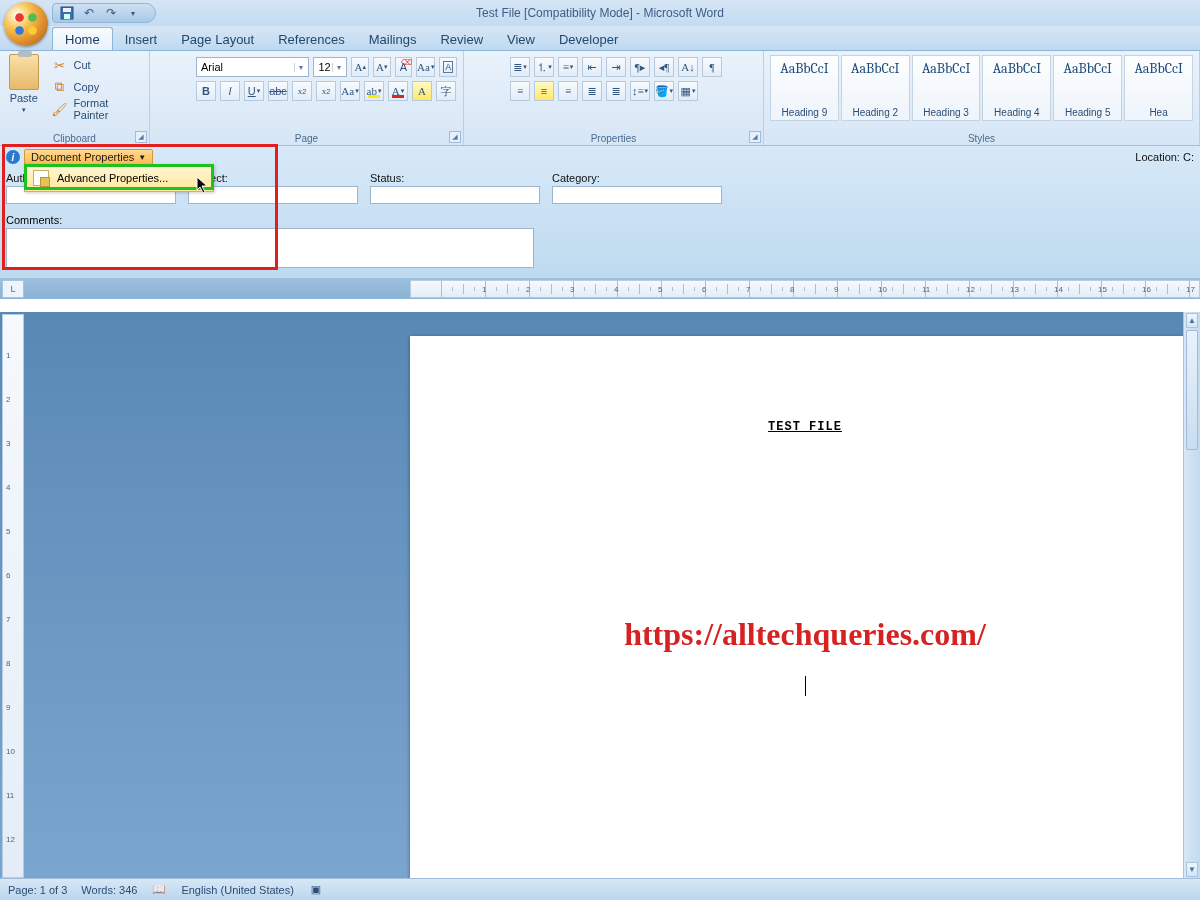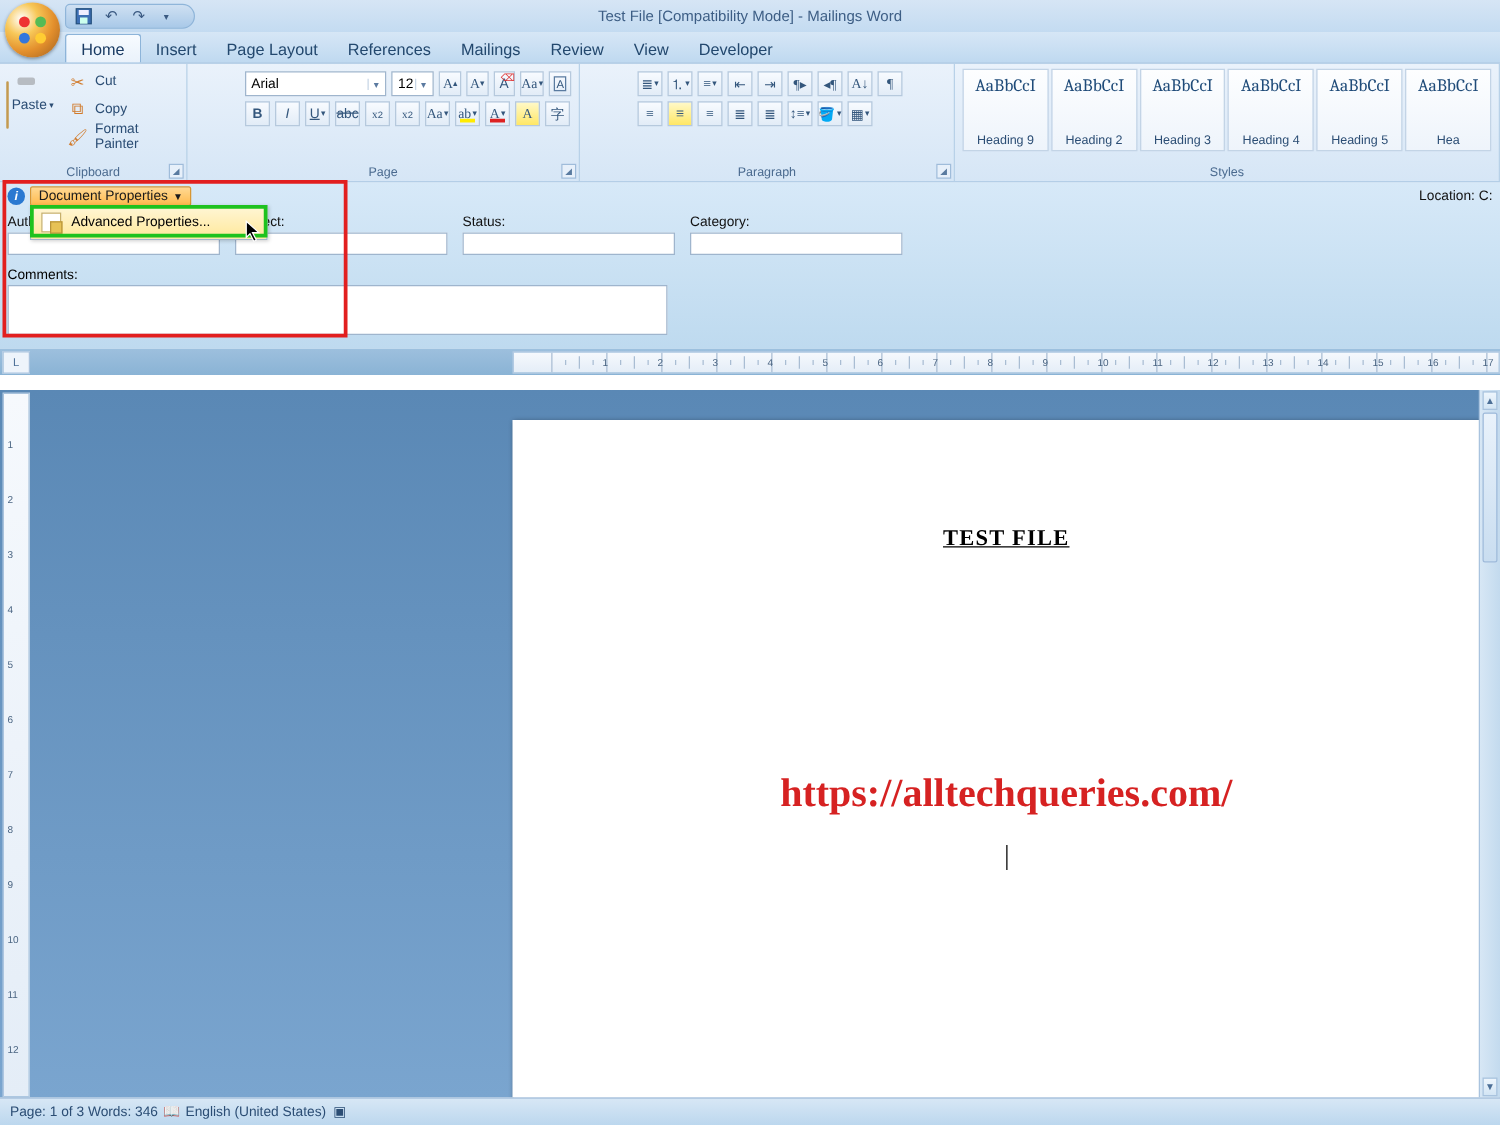--- a/index.html
+++ b/index.html
@@ -18,21 +18,21 @@
 .tab.active { background: linear-gradient(#f7fbff,#eaf2fb); border:1px solid #8db4d9; border-bottom:none; border-radius:3px 3px 0 0; color:#1a3b63; }
 
 
 .ribbon { height: 95px; background: linear-gradient(#eaf2fb,#d6e6f6); border-bottom:1px solid #9fc0df; display:flex; position:relative; }
 .group { border-right:1px solid #b8d1e8; position:relative; padding: 2px 6px 14px; display:flex; flex-direction:column; }
 .group-label { position:absolute; bottom:1px; left:0; right:0; text-align:center; font-size:10px; color:#4a6a8f; }
 .dlg-launch { position:absolute; right:2px; bottom:2px; width:12px; height:12px; border:1px solid #9fbcda; background:#e7f0fa; font-size:7px; display:flex; align-items:center; justify-content:center; color:#5a7ba0; }
 
 
 .clipboard { width:150px; }
-.paste-btn { width:38px; height:64px; display:flex; align-items:center; justify-content:flex-end; gap:2px; float:left; margin-right:6px; border:1px solid transparent; border-radius:3px; padding-bottom:2px;}
+.paste-btn { width:38px; height:64px; display:flex; flex-direction:column; align-items:center; justify-content:flex-end; gap:2px; float:left; margin-right:6px; border:1px solid transparent; border-radius:3px; padding-bottom:2px;}
 .paste-btn .ic { width:30px; height:38px; background:linear-gradient(#f9e0a8,#e7b96a); border:1px solid #c49a50; border-radius:2px; position:relative; }
 .paste-btn .ic::before{content:"";position:absolute;top:-4px;left:8px;width:14px;height:6px;background:#b7bcc2;border-radius:2px;}
 .paste-btn .lbl{font-size:11px;color:#2b4d74;}
 .clip-mini { display:flex; flex-direction:column; gap:2px; margin-top:2px;}
 .clip-mini .mi { display:flex; align-items:center; gap:6px; font-size:11px; color:#2b4d74; height:20px; padding:0 4px;}
 .clip-mini .mi .mic{ width:16px; height:16px; display:flex; align-items:center; justify-content:center; color:#d17a2a; font-size:13px;}
 
 
 .font-group { width:314px; }
 .font-row { display:flex; align-items:center; gap:4px; margin-top:4px;padding-left:40px; }
@@ -90,32 +90,32 @@
 .hruler { margin-left:386px; height:18px; flex:1; background:linear-gradient(#f6f9fd,#e4edf7); border:1px solid #b5cce3; position:relative; font-size:8px; color:#4c6683; overflow:hidden;}
 .hruler .tick{ position:absolute; top:0; bottom:0; display:flex; align-items:center; }
 
 
 .doc-area { position:absolute; left:0; top:calc(26px + 25px + 95px + 146px + 20px); right:0; bottom:22px; background: linear-gradient(#5a88b5,#7aa5cf); display:flex; }
 .vruler { width:22px; background:linear-gradient(#f6f9fd,#e4edf7); border:1px solid #b5cce3; margin:2px 0 0 2px; position:relative;}
 .vruler .vt { position:absolute; left:3px; font-size:8px; color:#4c6683; }
 .page-scroll{ flex:1; position:relative; overflow:hidden; }
 .page { position:absolute; left:386px; top:24px; width:790px; height:1050px; background:#fff; box-shadow:0 1px 4px rgba(0,0,0,.4);}
 .page-inner { padding:84px 56px; }
-.doc-title { text-align:center; font-family:Liberation Serif, serif; font-size:18px; font-weight:bold; text-decoration:underline; letter-spacing:1px; }
+.doc-title { text-align:center; font-family:Liberation Mono, monospace; font-size:12px; font-weight:bold; text-decoration:underline; letter-spacing:1px; }
 .watermark { position:absolute; left:50%; top:280px; transform:translateX(-50%); font-family:"Times New Roman",serif; font-size:32px; font-weight:bold; color:#d62222; white-space:nowrap;}
 .text-cursor { position:absolute; left:50%; top:340px; width:1px; height:20px; background:#000; }
 
 
 .vscroll { position:absolute; right:0; top:0; bottom:0; width:17px; background:linear-gradient(90deg,#d7e7f5,#c3daee); border-left:1px solid #a9c3de;}
 .vscroll .thumb{ position:absolute; left:2px; right:2px; top:18px; height:120px; background:linear-gradient(#e9f2fb,#c9ddf0); border:1px solid #9fbada; border-radius:2px;}
 .vscroll .arr{ position:absolute; left:2px; right:2px; height:15px; background:linear-gradient(#eef6fd,#d3e5f4); border:1px solid #a9c3de; display:flex; align-items:center; justify-content:center; font-size:8px; color:#4c6f97;}
 .vscroll .arr.top{ top:1px;} .vscroll .arr.bot{ bottom:1px;}
 
 
-.status-bar { position:absolute; left:0; right:0; bottom:0; height:22px; background: linear-gradient(#d7e7f5,#bcd7ee); border-top:1px solid #9fbcda; display:flex; align-items:center; padding:0 8px; font-size:11px; color:#2b4d74; gap:3px;}
+.status-bar { position:absolute; left:0; right:0; bottom:0; height:22px; background: linear-gradient(#d7e7f5,#bcd7ee); border-top:1px solid #9fbcda; display:flex; align-items:center; padding:0 8px; font-size:11px; color:#2b4d74; gap:14px;}
 .status-bar .sb-item{ display:flex; align-items:center; gap:4px; }
 .sb-ico{ width:16px;height:16px; display:flex; align-items:center; justify-content:center; }
 
 
 .tickline{ position:absolute; top:0; bottom:0; width:1px; background:#a9bdd3; }
 .tickmajor{ height:100%;} .tickmid{ height:60%; top:20%;} .tickmin{ height:30%; top:35%; }
 
 </style>
 </head>
 <body>
@@ -134,21 +134,21 @@
         <svg width="14" height="14" viewBox="0 0 14 14">
           <rect x="1" y="1" width="12" height="12" fill="#3d6fb4" stroke="#24507e"></rect>
           <rect x="3" y="2" width="8" height="4" fill="#eef"></rect>
           <rect x="4" y="8" width="6" height="5" fill="#cfe"></rect>
         </svg>
       </span>
     <span class="qicon">↶</span>
     <span class="qicon">↷</span>
     <span class="qicon" style="font-size:8px;">▾</span>
   </div>
-  <div class="title-text">Test File [Compatibility Mode] - Mailings Word</div>
+  <div class="title-text">Test File [Compatibility Mode] - Microsoft Word</div>
 </div>
 
 <div class="tabs-row">
   <div class="tab active">Home</div>
   <div class="tab">Insert</div>
   <div class="tab">Page Layout</div>
   <div class="tab">References</div>
   <div class="tab">Mailings</div>
   <div class="tab">Review</div>
   <div class="tab">View</div>
@@ -246,21 +246,21 @@
       <div class="rb-btn hl">
           <span style="display:block;text-align:center;">≡</span>
         </div>
       <div class="rb-btn">≡</div>
       <div class="rb-btn">≣</div>
       <div class="rb-btn">≣</div>
       <div class="rb-btn">↕≡<span class="caret">▾</span></div>
       <div class="rb-btn">🪣<span class="caret">▾</span></div>
       <div class="rb-btn">▦<span class="caret">▾</span></div>
     </div>
-    <div class="group-label">Paragraph</div>
+    <div class="group-label">Properties</div>
     <div class="dlg-launch">◢</div>
   </div>
 
   <div class="group styles-group">
     <div class="styles-row" id="styles-row">
         <div class="style-tile">
           <div class="prev">AaBbCcI</div>
           <div class="cap">Heading 9</div>
         </div>
         <div class="style-tile">

